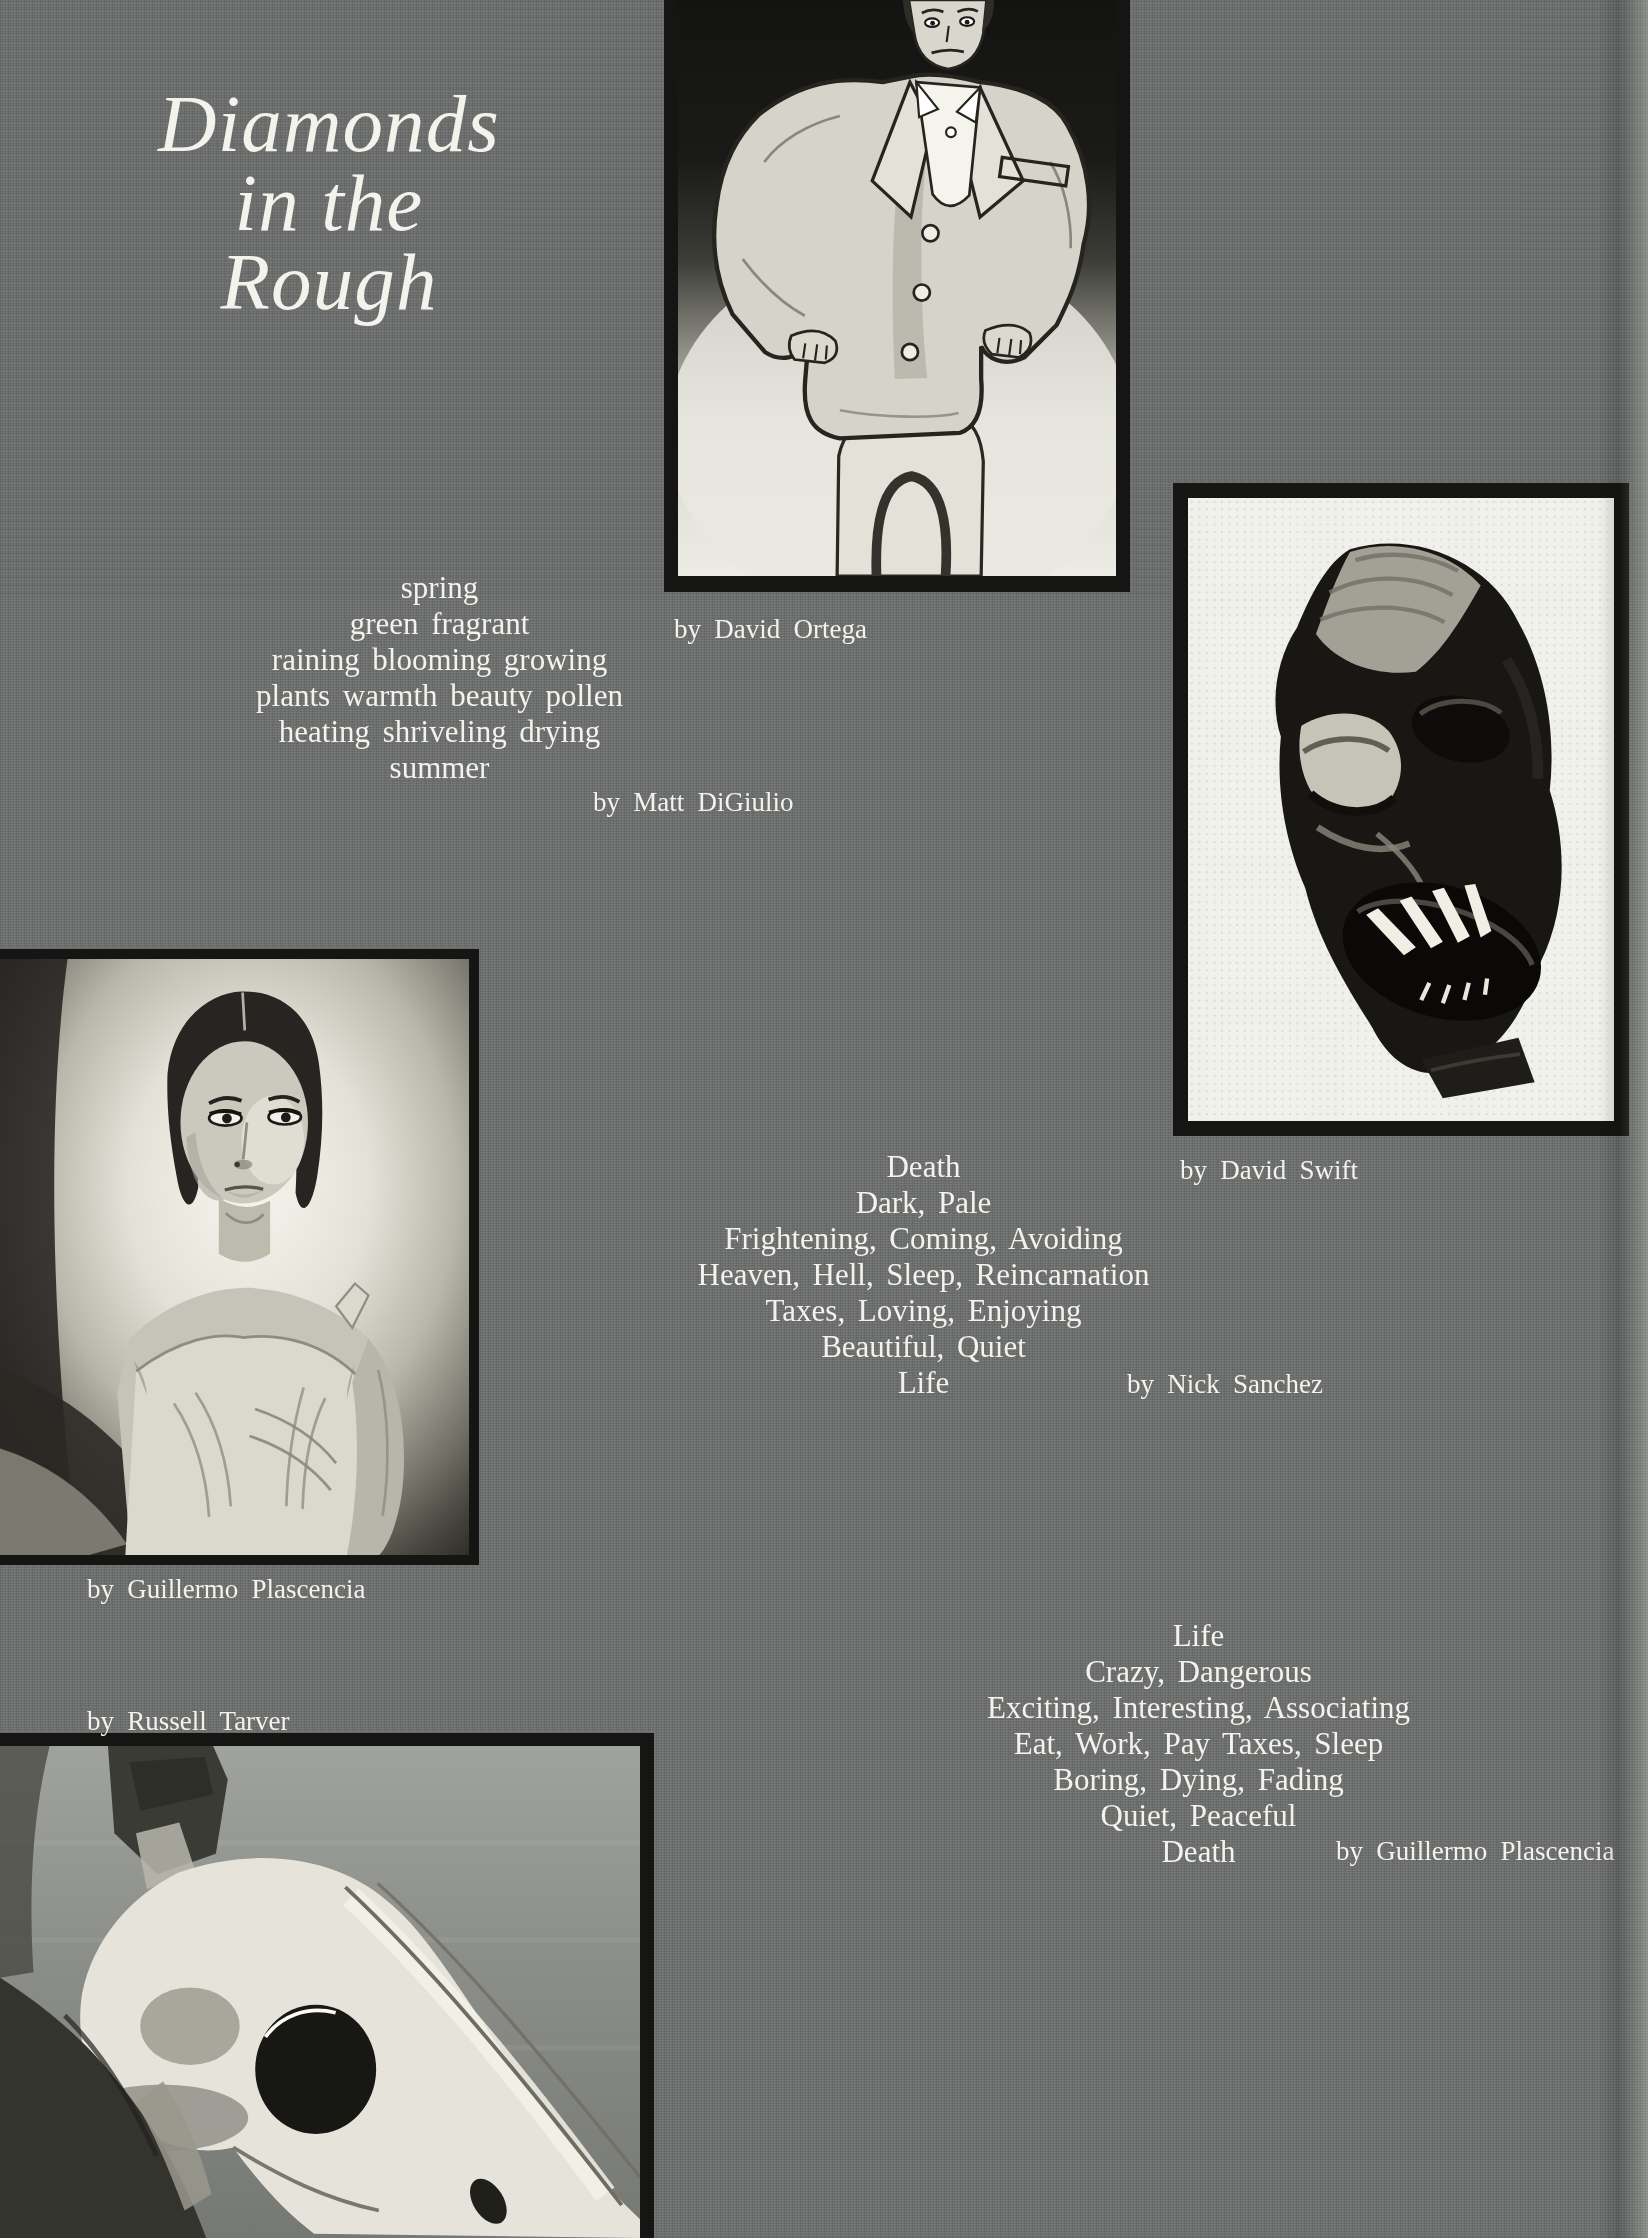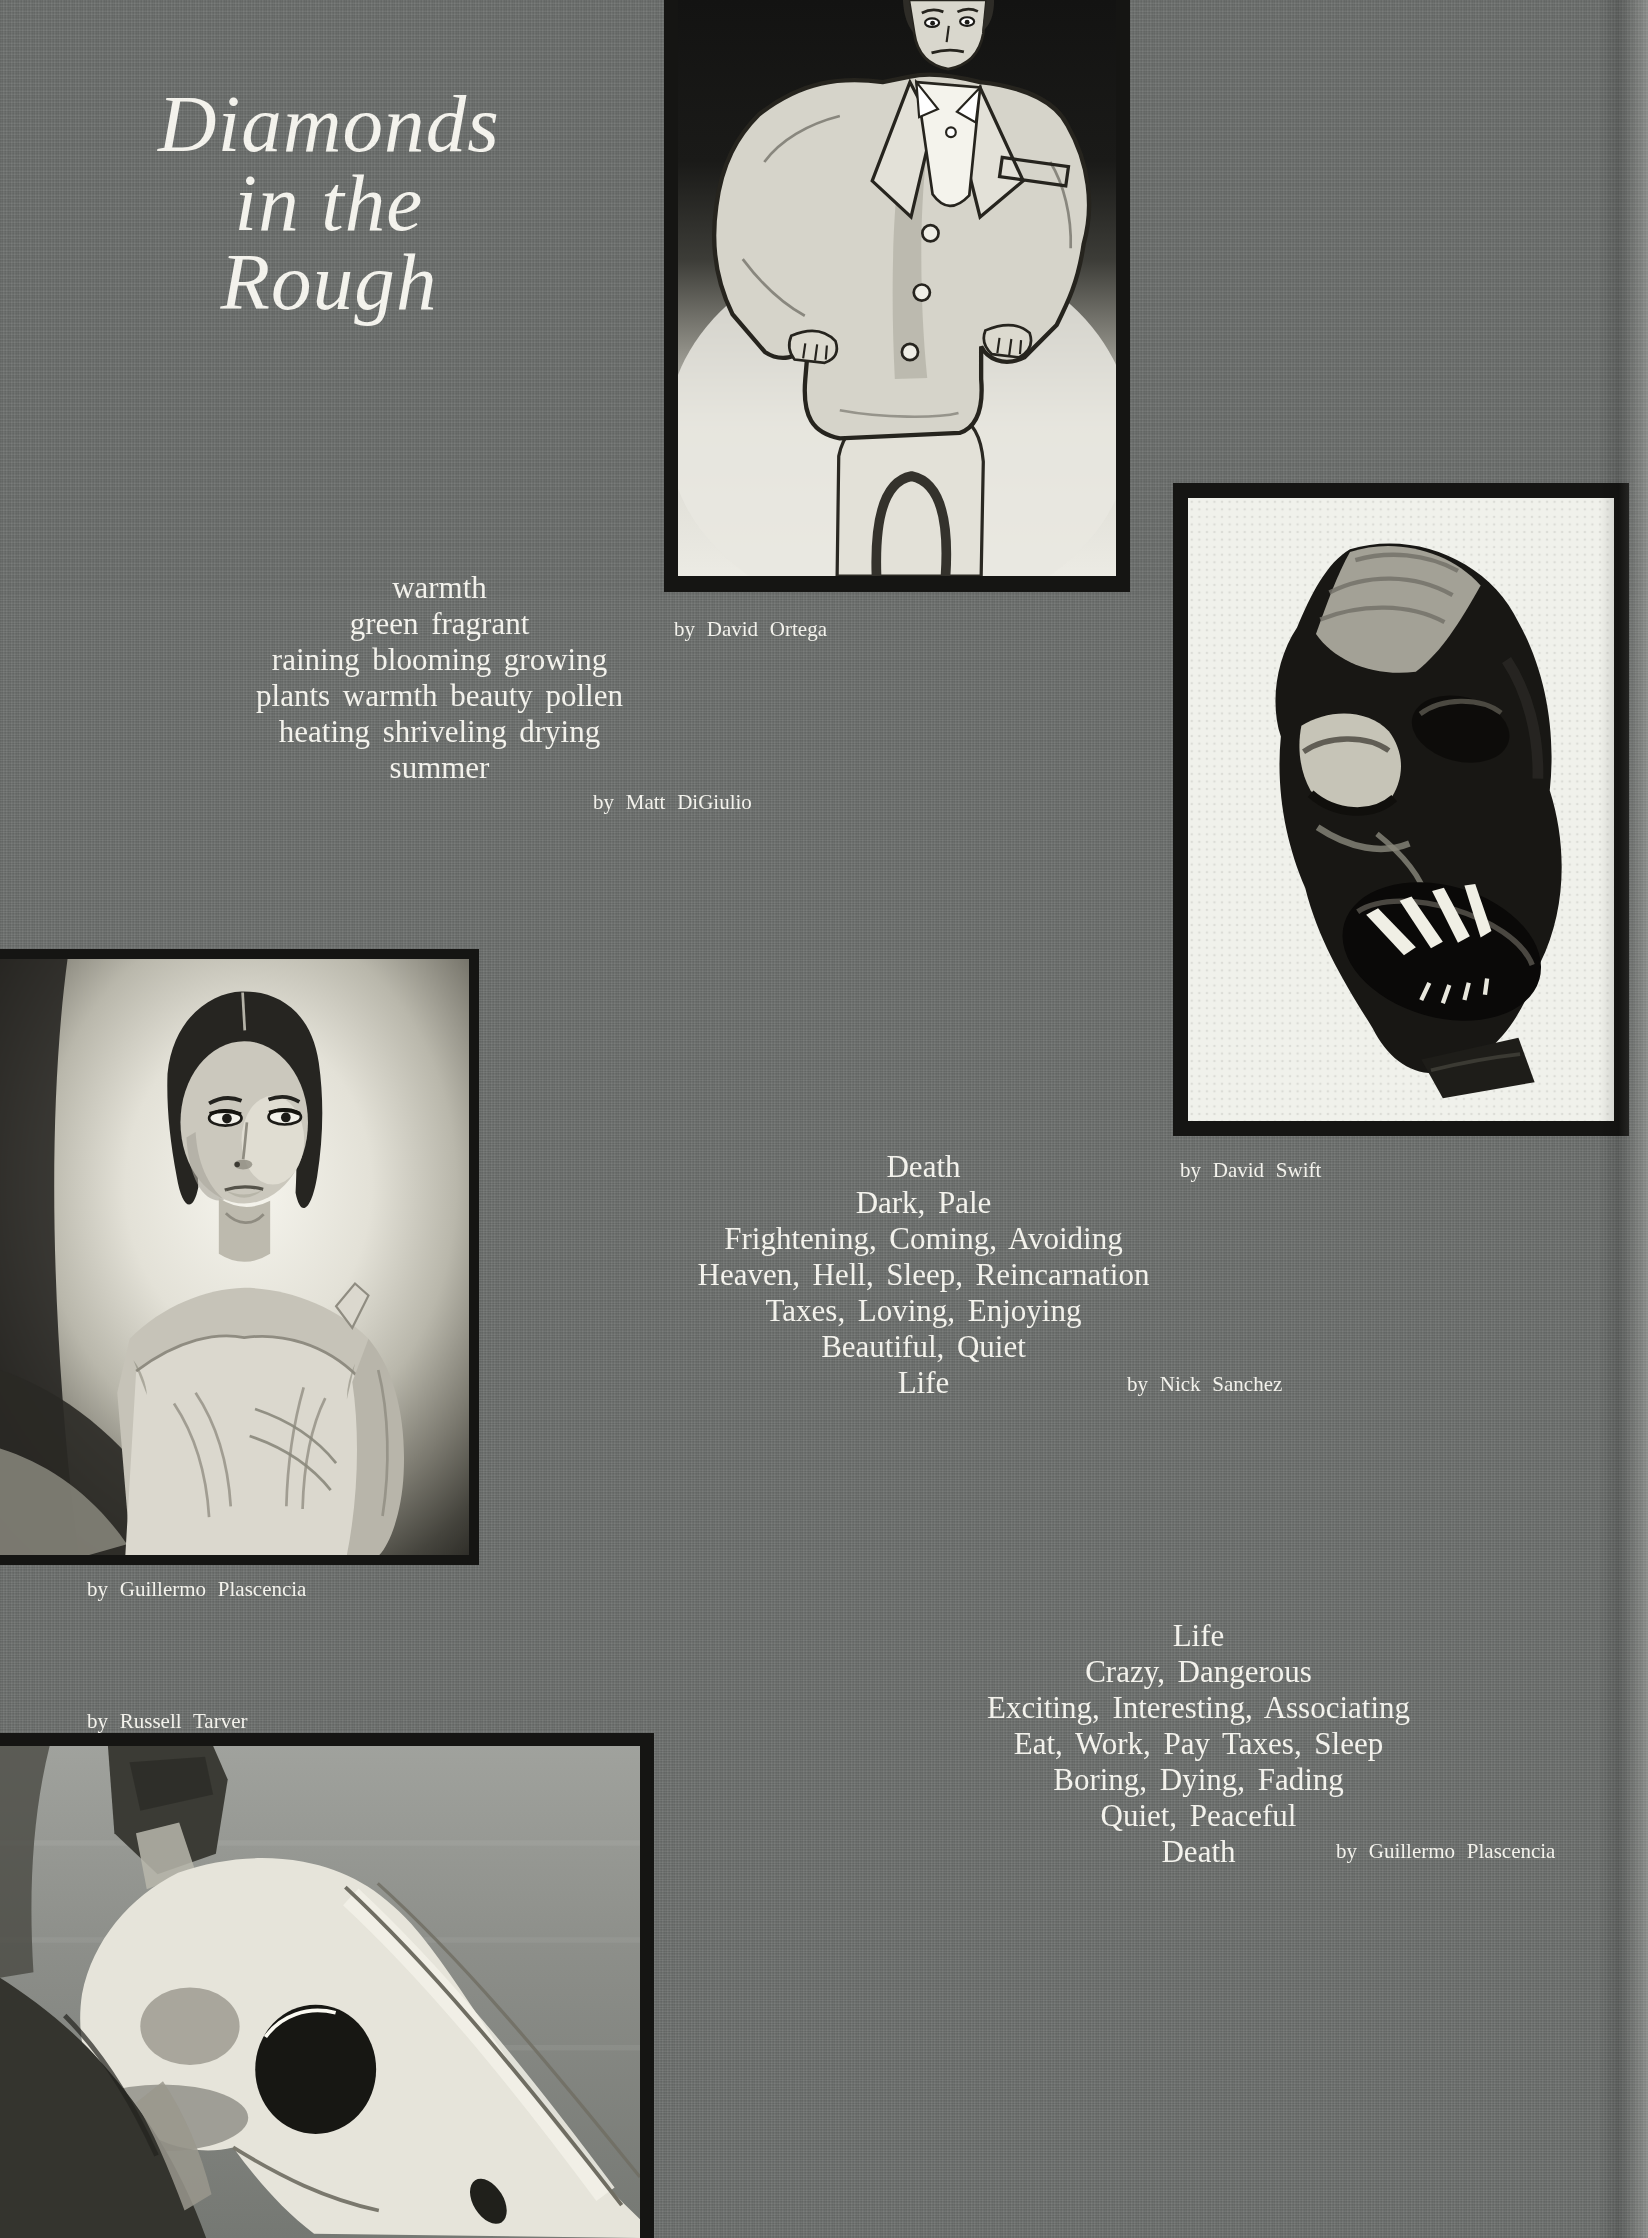--- a/index.html
+++ b/index.html
@@ -31,21 +31,21 @@
   }
   .poem{
     position:absolute;width:539px;
     font-size:31px;line-height:36px;color:#f3f2ec;
     text-align:center;word-spacing:4.9px;
   }
   #poem-spring{left:170px;top:570px;}
   #poem-death {left:654px;top:1149px;}
   #poem-life  {left:929px;top:1618px;}
   .credit{
-    position:absolute;font-size:21px;line-height:32px;
+    position:absolute;font-size:27px;line-height:32px;
     color:#f3f2ec;word-spacing:6.5px;white-space:nowrap;
   }
   #credit-ortega   {left:674px;top:613px;}
   #credit-swift    {left:1180px;top:1154px;}
   #credit-digiulio {left:593px;top:786px;}
   #credit-sanchez  {left:1087px;top:1368px;margin-left:40px;}
   #credit-plascencia-poem{left:1336px;top:1835px;}
   #credit-plascencia-art {left:87px;top:1573px;}
   #credit-tarver   {left:87px;top:1705px;}
   .artwork{position:absolute;box-sizing:border-box;background:#0f0f0e;}
@@ -253,21 +253,21 @@
       <ellipse cx="905" cy="845" rx="28" ry="46" fill="#20201b" transform="rotate(-32 905 845)"></ellipse>
 
       <path d="M0,430 C62,470 132,522 192,592 C262,672 332,772 382,913 L0,913 Z" fill="#34342e"></path>
       <path d="M302,622 C342,682 372,752 392,832 L342,862 C312,782 282,712 252,662 Z" fill="#9a988d" opacity="0.85"></path>
       <path d="M0,0 L92,0 C62,120 52,260 62,420 L0,430 Z" fill="#44443e" opacity="0.75"></path>
       <path d="M120,500 C180,560 240,650 290,760" fill="none" stroke="#22221e" stroke-width="9" opacity="0.7"></path>
     </svg>
   </div>
 
   <div class="poem" id="poem-spring">
-    <div>warmth</div>
+    <div>spring</div>
     <div>green fragrant</div>
     <div>raining blooming growing</div>
     <div>plants warmth beauty pollen</div>
     <div>heating shriveling drying</div>
     <div>summer</div>
   </div>
 
   <div class="poem" id="poem-death">
     <div>Death</div>
     <div>Dark, Pale</div>

